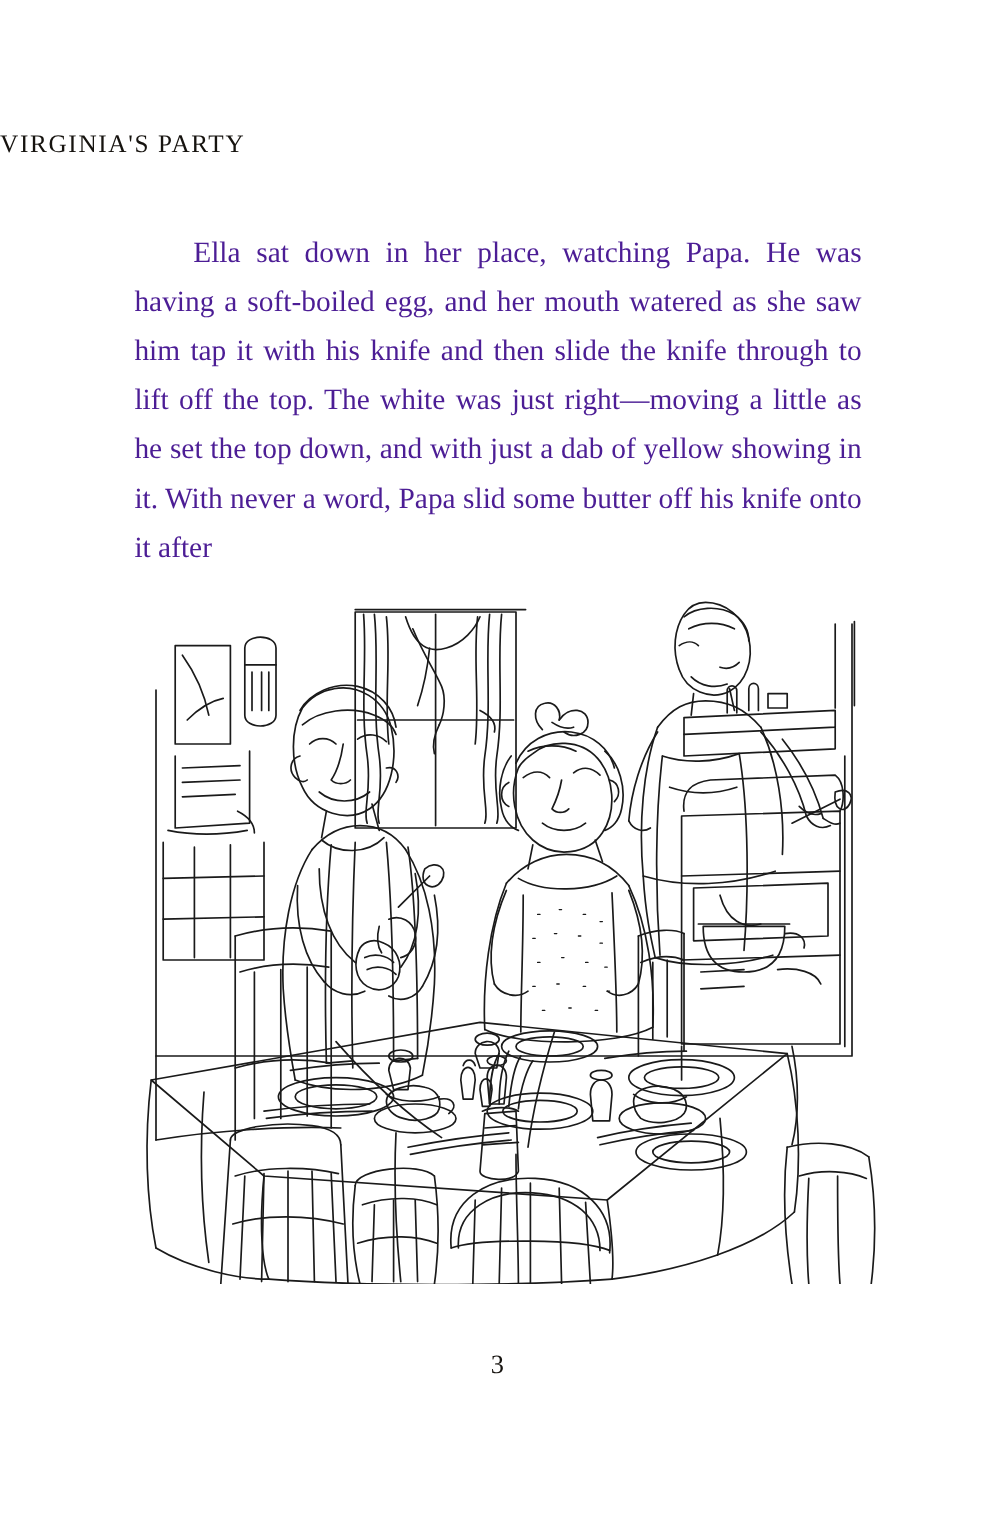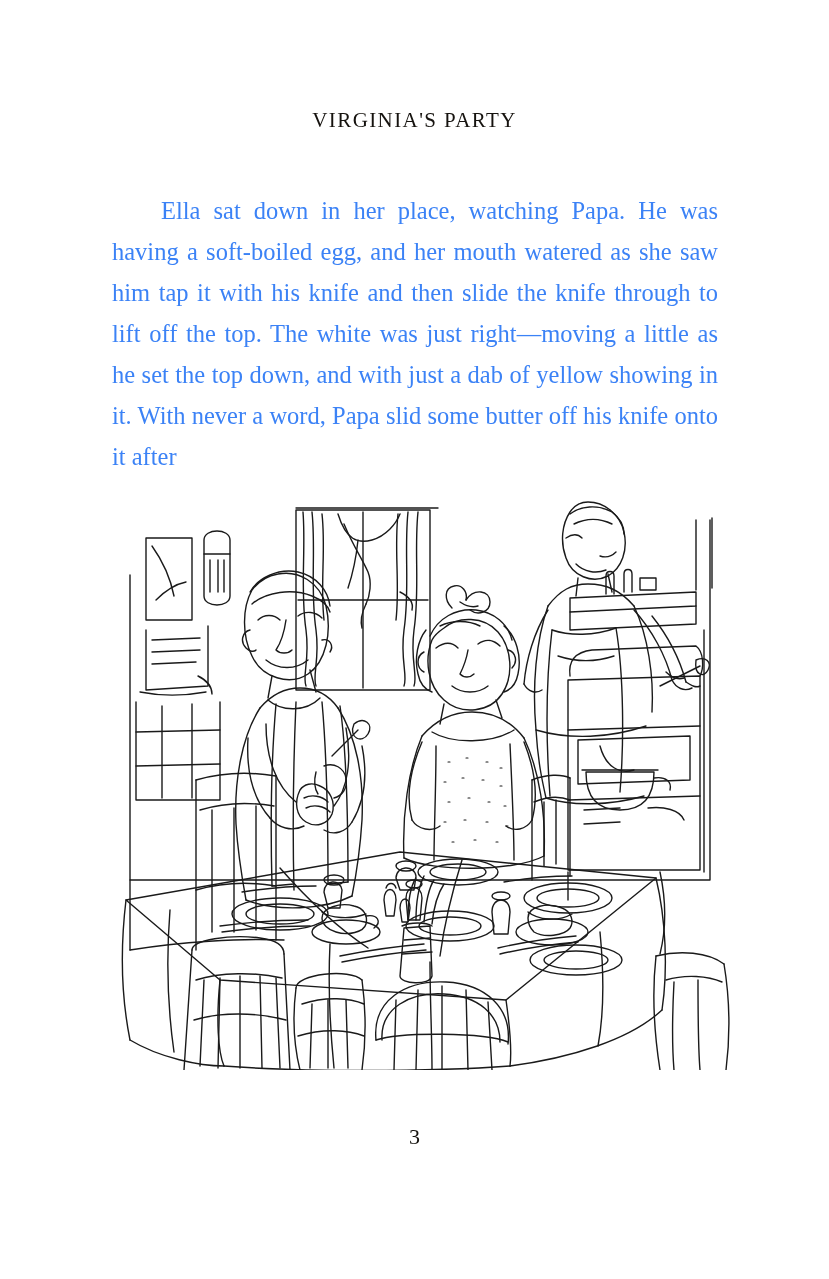--- a/index.html
+++ b/index.html
@@ -21,36 +21,36 @@
     position: relative;
     box-sizing: border-box;
     padding: 0;
     background: #fff;
   }
   .running-head {
     position: absolute;
     top: 108px;
     left: 0;
     width: 829px;
-    text-align: center;
+    text-align: left;
     font-family: "Liberation Serif", serif;
     font-size: 21px;
     letter-spacing: 1.4px;
     color: #16130f;
   }
   .body-text {
     position: absolute;
     top: 190px;
     left: 112px;
     width: 606px;
     font-size: 24.5px;
     line-height: 41px;
     text-align: justify;
     text-justify: inter-word;
-    color: #3b82f6;
+    color: #4c1d95;
   }
   .body-text p {
     margin: 0;
     text-indent: 2.0em;
   }
   .figure {
     position: absolute;
     top: 480px;
     left: 100px;
     width: 640px;

